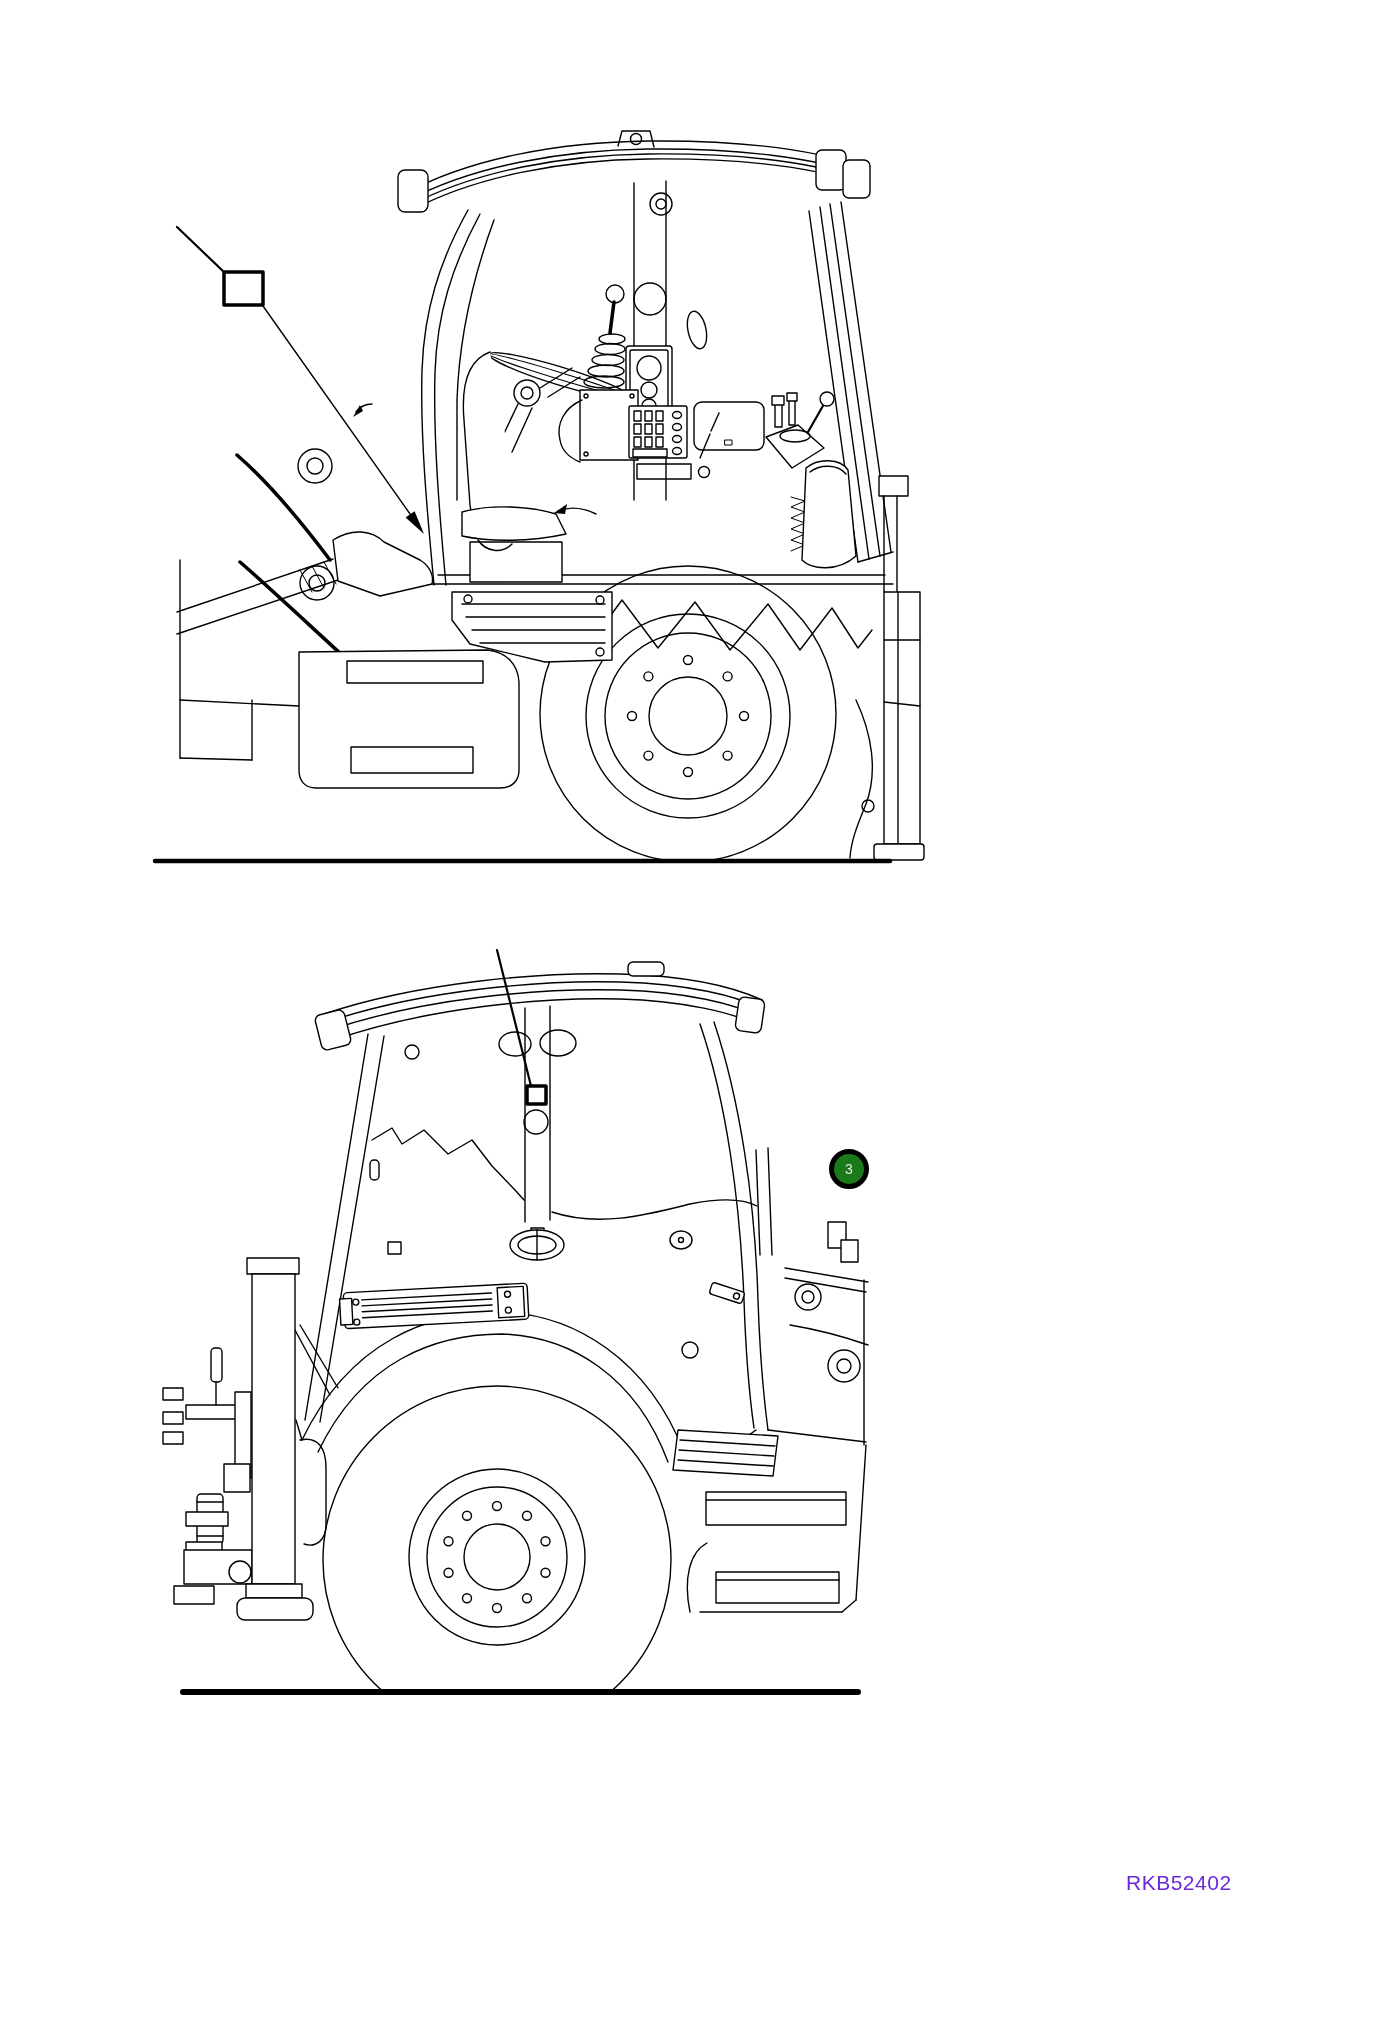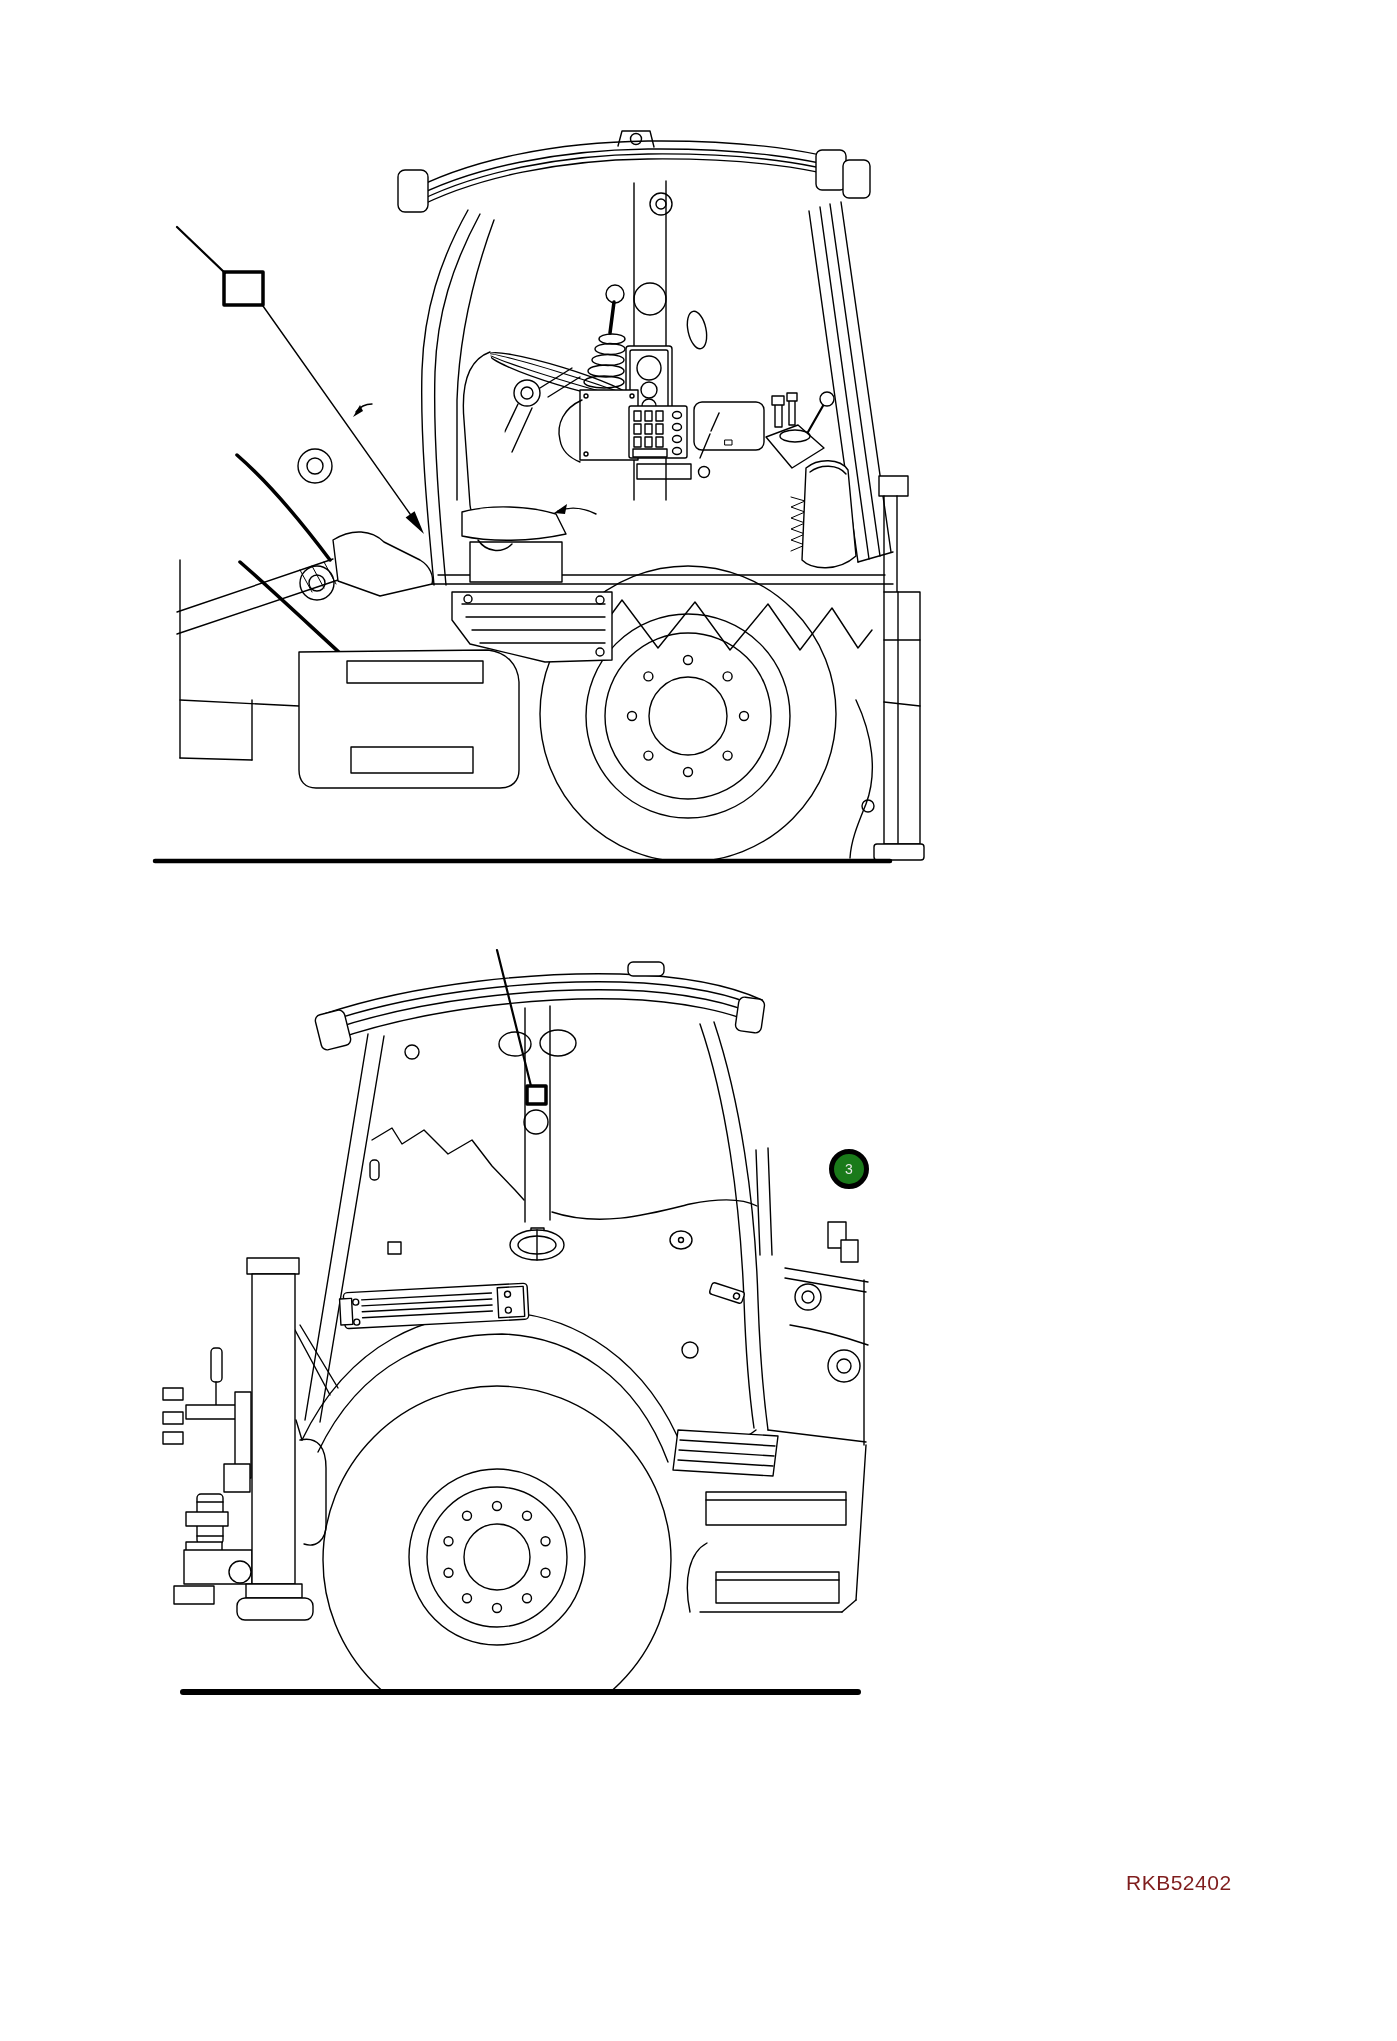--- a/index.html
+++ b/index.html
@@ -10,21 +10,21 @@
   svg .fw{fill:#ffffff;}
   svg .fb{fill:#000000;stroke:none;}
   svg .w1{stroke-width:1;}
   svg .w2{stroke-width:2.2;}
   svg .w3{stroke-width:3.5;}
   svg .g1{stroke-width:4.5;}
   svg .g2{stroke-width:6;}
   .badge{position:absolute;left:829px;top:1149px;width:30px;height:30px;border:5px solid #000;
          border-radius:50%;display:flex;align-items:center;justify-content:center;
          font-size:14px;line-height:1;cursor:pointer;}
-  .figcode{position:absolute;left:1126px;top:1871px;font-size:21px;color:#7f1d1d;letter-spacing:0.5px;}
+  .figcode{position:absolute;left:1126px;top:1871px;font-size:21px;color:#6d28d9;letter-spacing:0.5px;}
 </style>
 </head>
 <body>
 
 <div class="page" style="background: rgb(255, 255, 255);">
 
 <svg width="1397" height="2041" viewBox="0 0 1397 2041">
   <defs>
     <clipPath id="clipTop">
           <rect x="0" y="100" width="1397" height="760"></rect>

